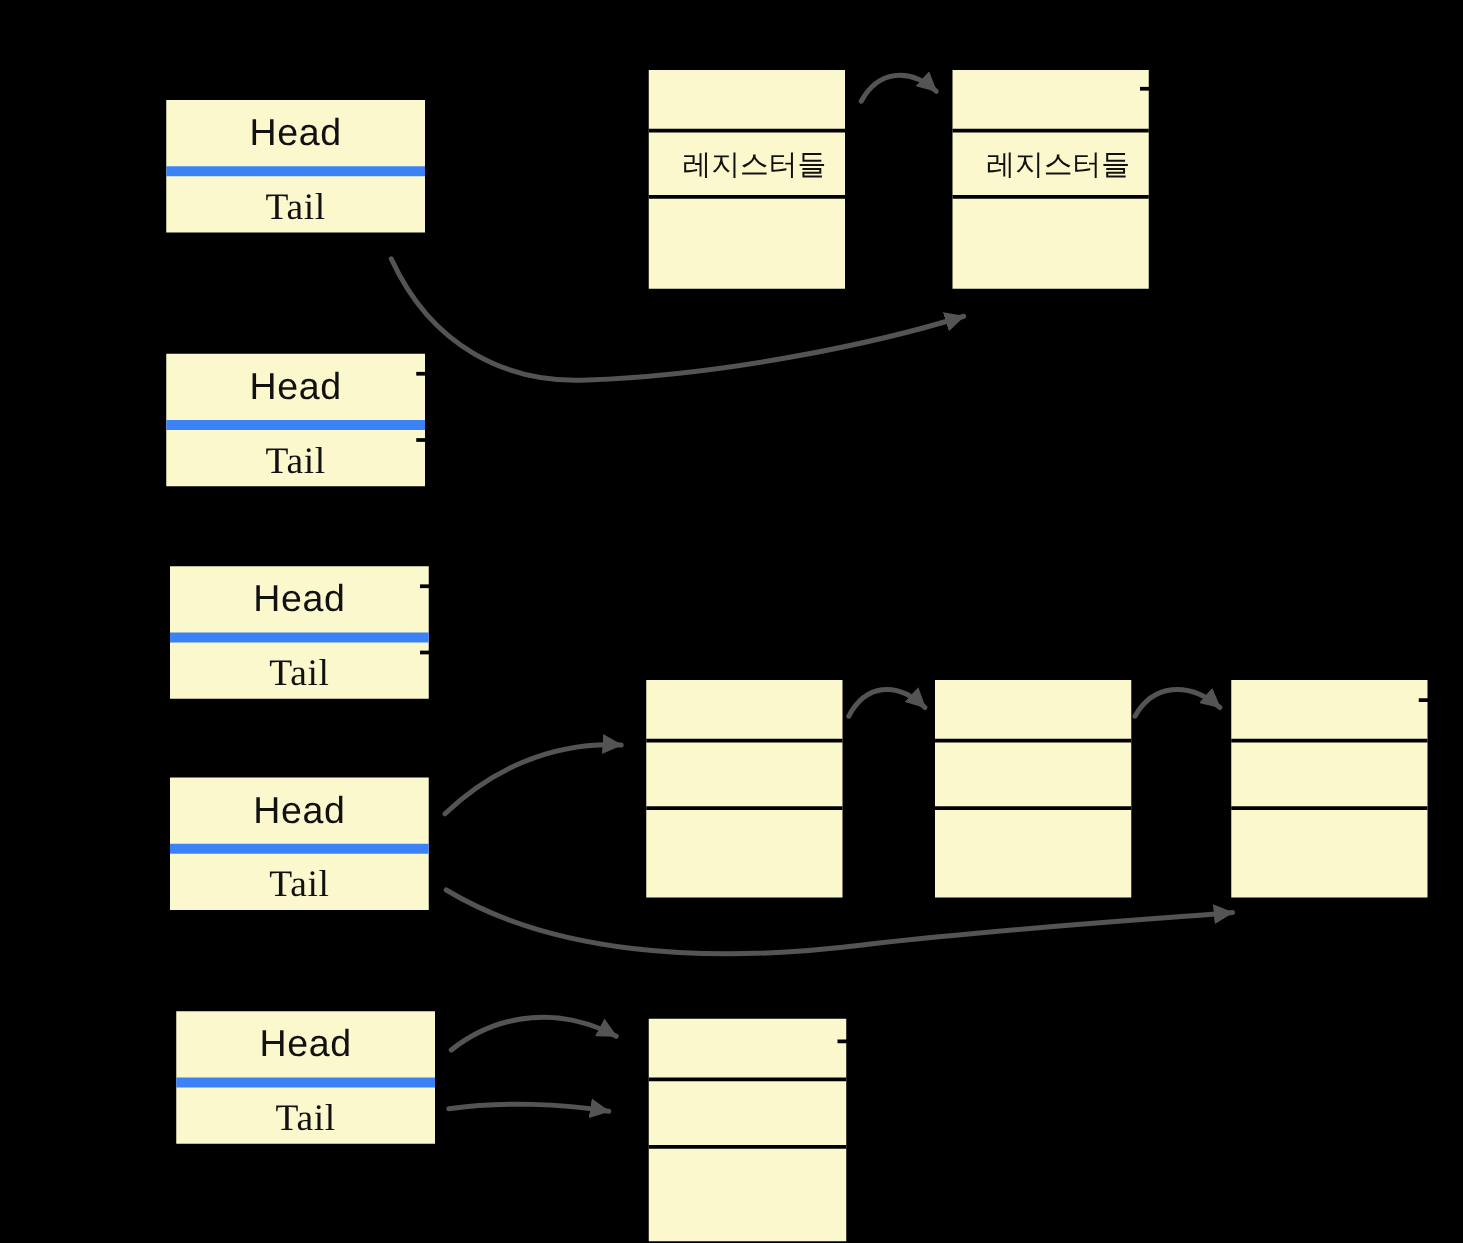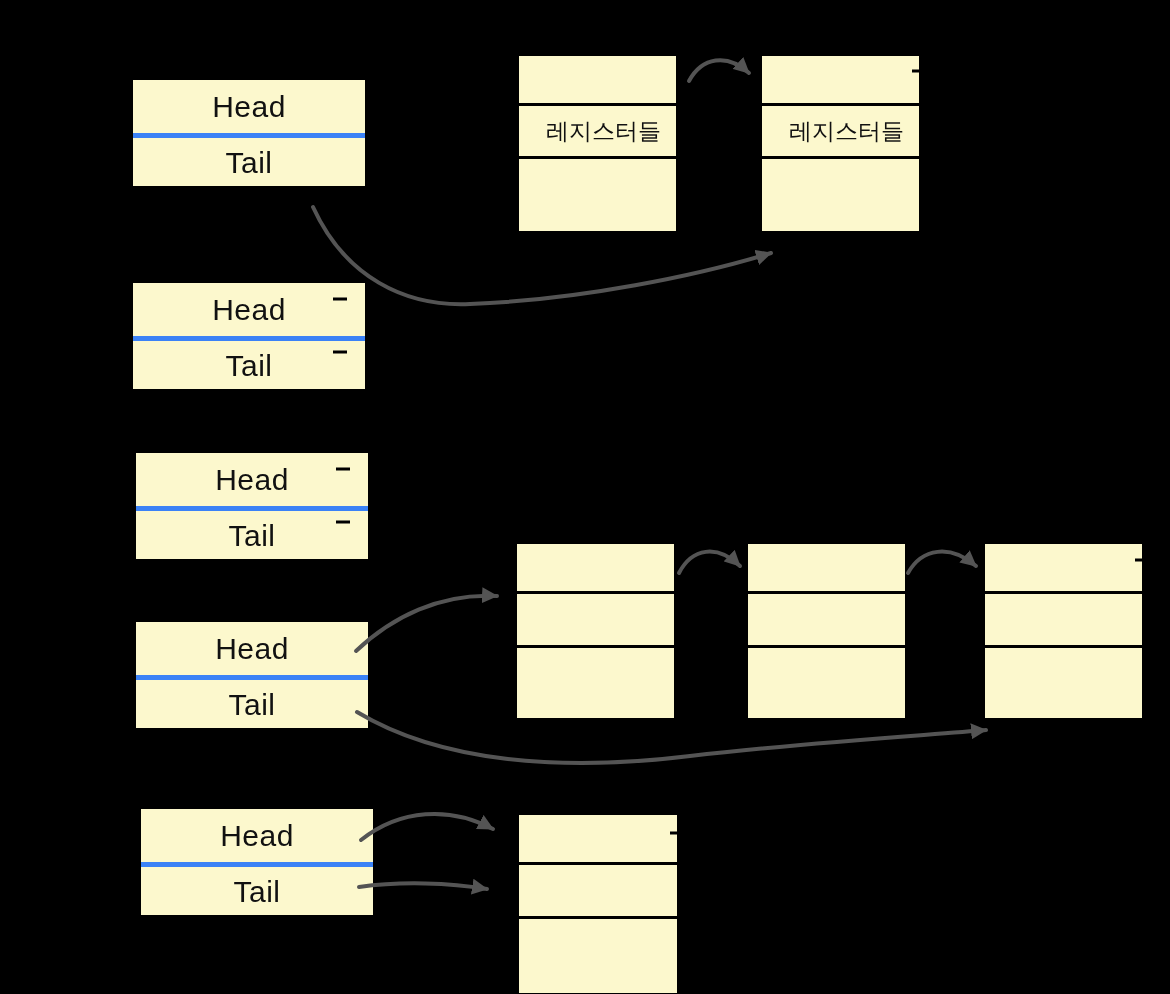--- a/index.html
+++ b/index.html
@@ -5,28 +5,28 @@
   html,body{margin:0;padding:0;background:#000;}
   .canvas{
     position:relative;
     width:1170px;height:994px;
     background:#000000;
     overflow:hidden;
     font-family:"Liberation Sans","DejaVu Sans",sans-serif;
   }
   
   .ht{
-    position:absolute;width:232px;height:106px;
+    position:absolute;width:207px;height:106px;
     background:#fcf8cd;
   }
   .ht .row{
     height:53px;display:flex;align-items:center;justify-content:center;
     font-size:30px;color:#111;letter-spacing:.5px;
   }
-  .ht .row.tail{border-top:5px solid #3b82f6;height:50px;}
+  .ht .row.tail{border-top:8px solid #3b82f6;height:50px;font-family:Liberation Serif, serif;}
   
   .node{
     position:absolute;width:157px;
     background:#fcf8cd;
   }
   .node .cell{
     display:flex;align-items:center;justify-content:center;
     color:#111;font-size:23px;padding-left:12px;
   }
   .node .cell + .cell{border-top:3px solid #000;}

